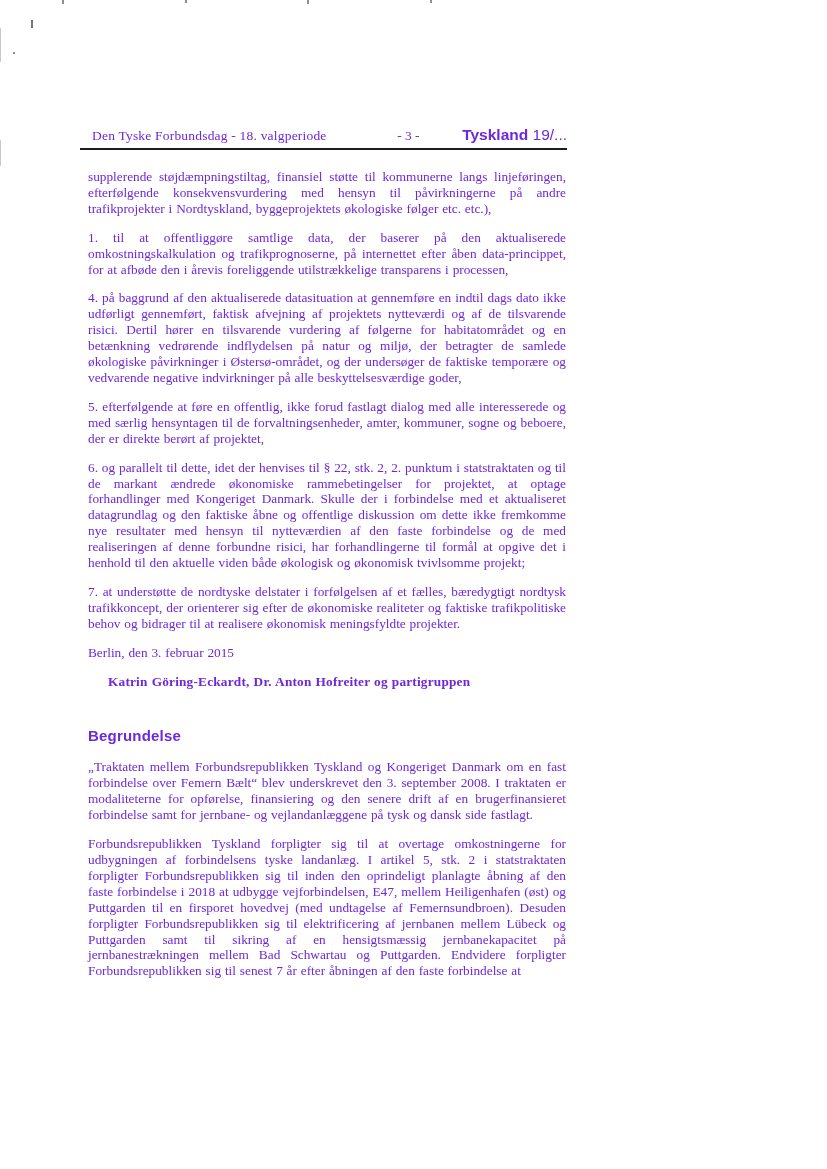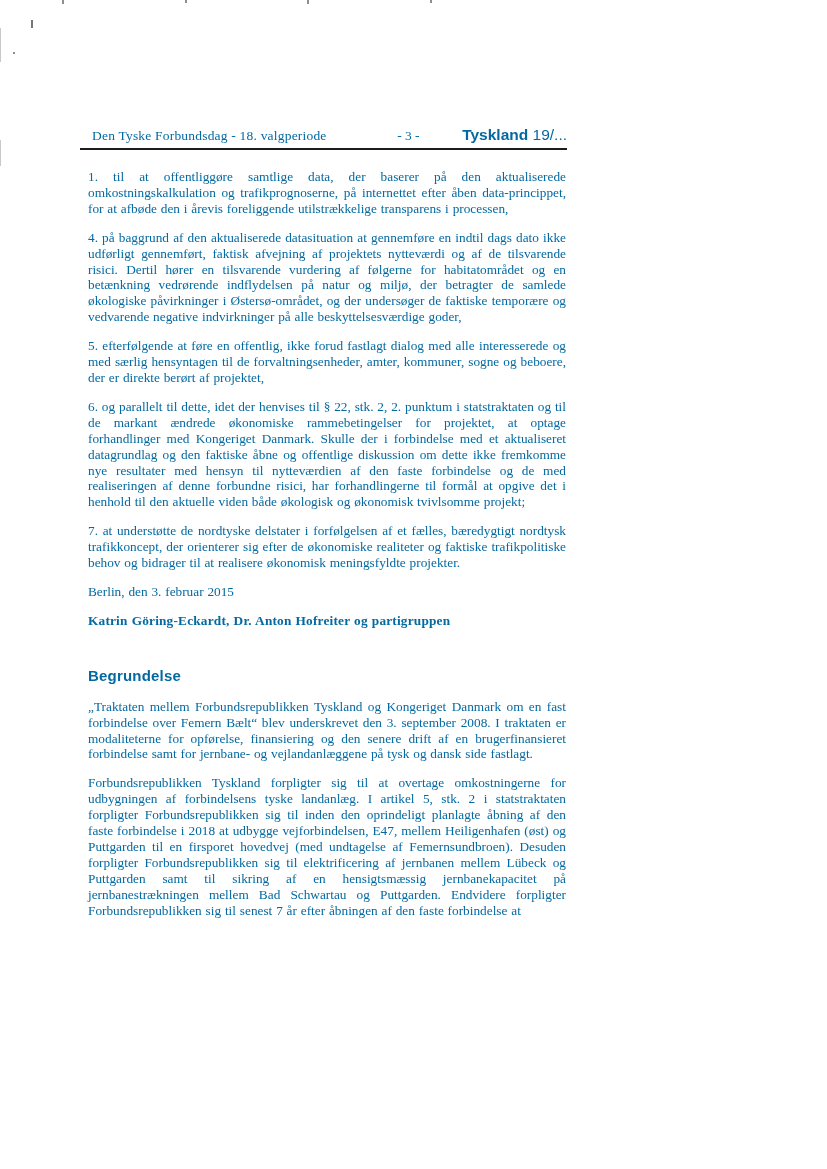--- a/index.html
+++ b/index.html
@@ -7,21 +7,21 @@
     padding: 0;
     background: #ffffff;
   }
   .page {
     position: relative;
     width: 827px;
     height: 1169px;
     background: #ffffff;
     overflow: hidden;
     font-family: "Liberation Serif", serif;
-    color: #0369a1;
+    color: #6d28d9;
   }
 
   
   .artifact {
     position: absolute;
     background: #8f8f8f;
   }
   .artifact.faint { background: #c9c9c9; }
 
   
@@ -69,20 +69,21 @@
     line-height: 15.9px;
     text-align: justify;
     word-spacing: 0.5px;
   }
   p.date-line { text-align: left; }
   p.signature-line {
     font-weight: bold;
     text-align: left;
     margin-bottom: 38px;
     letter-spacing: 0.2px;
+    margin-left: 20px;
   }
   h2.section-heading {
     font-family: "Liberation Sans", sans-serif;
     font-size: 15px;
     font-weight: bold;
     margin: 17px 0 15px 0;
     letter-spacing: 0.2px;
   }
 </style>
 </head>
@@ -101,20 +102,21 @@
 
   <div class="doc-header">
     <div class="doc-header-inner">
       <span class="hdr-left">Den Tyske Forbundsdag - 18. valgperiode</span>
       <span class="hdr-center">- 3 -</span>
       <span class="hdr-right"><span class="b">Tyskland</span><span> 19/...</span></span>
     </div>
   </div>
 
   <div class="doc-body">
+    <p>supplerende støjdæmpningstiltag, finansiel støtte til kommunerne langs linjeføringen, efterfølgende konsekvensvurdering med hensyn til påvirkningerne på andre trafikprojekter i Nordtyskland, byggeprojektets økologiske følger etc. etc.),</p>
     <p>1. til at offentliggøre samtlige data, der baserer på den aktualiserede omkostningskalkulation og trafikprognoserne, på internettet efter åben data-princippet, for at afbøde den i årevis foreliggende utilstrækkelige transparens i processen,</p>
     <p>4. på baggrund af den aktualiserede datasituation at gennemføre en indtil dags dato ikke udførligt gennemført, faktisk afvejning af projektets nytteværdi og af de tilsvarende risici. Dertil hører en tilsvarende vurdering af følgerne for habitatområdet og en betænkning vedrørende indflydelsen på natur og miljø, der betragter de samlede økologiske påvirkninger i Østersø-området, og der undersøger de faktiske temporære og vedvarende negative indvirkninger på alle beskyttelsesværdige goder,</p>
     <p>5. efterfølgende at føre en offentlig, ikke forud fastlagt dialog med alle interesserede og med særlig hensyntagen til de forvaltningsenheder, amter, kommuner, sogne og beboere, der er direkte berørt af projektet,</p>
     <p>6. og parallelt til dette, idet der henvises til § 22, stk. 2, 2. punktum i statstraktaten og til de markant ændrede økonomiske rammebetingelser for projektet, at optage forhandlinger med Kongeriget Danmark. Skulle der i forbindelse med et aktualiseret datagrundlag og den faktiske åbne og offentlige diskussion om dette ikke fremkomme nye resultater med hensyn til nytteværdien af den faste forbindelse og de med realiseringen af denne forbundne risici, har forhandlingerne til formål at opgive det i henhold til den aktuelle viden både økologisk og økonomisk tvivlsomme projekt;</p>
     <p>7. at understøtte de nordtyske delstater i forfølgelsen af et fælles, bæredygtigt nordtysk trafikkoncept, der orienterer sig efter de økonomiske realiteter og faktiske trafikpolitiske behov og bidrager til at realisere økonomisk meningsfyldte projekter.</p>
     <p class="date-line">Berlin, den 3. februar 2015</p>
     <p class="signature-line">Katrin Göring-Eckardt, Dr. Anton Hofreiter og partigruppen</p>
     <h2 class="section-heading">Begrundelse</h2>
     <p>„Traktaten mellem Forbundsrepublikken Tyskland og Kongeriget Danmark om en fast forbindelse over Femern Bælt“ blev underskrevet den 3. september 2008. I traktaten er modaliteterne for opførelse, finansiering og den senere drift af en brugerfinansieret forbindelse samt for jernbane- og vejlandanlæggene på tysk og dansk side fastlagt.</p>
     <p>Forbundsrepublikken Tyskland forpligter sig til at overtage omkostningerne for udbygningen af forbindelsens tyske landanlæg. I artikel 5, stk. 2 i statstraktaten forpligter Forbundsrepublikken sig til inden den oprindeligt planlagte åbning af den faste forbindelse i 2018 at udbygge vejforbindelsen, E47, mellem Heiligenhafen (øst) og Puttgarden til en firsporet hovedvej (med undtagelse af Femernsundbroen). Desuden forpligter Forbundsrepublikken sig til elektrificering af jernbanen mellem Lübeck og Puttgarden samt til sikring af en hensigtsmæssig jernbanekapacitet på jernbanestrækningen mellem Bad Schwartau og Puttgarden. Endvidere forpligter Forbundsrepublikken sig til senest 7 år efter åbningen af den faste forbindelse at</p>

